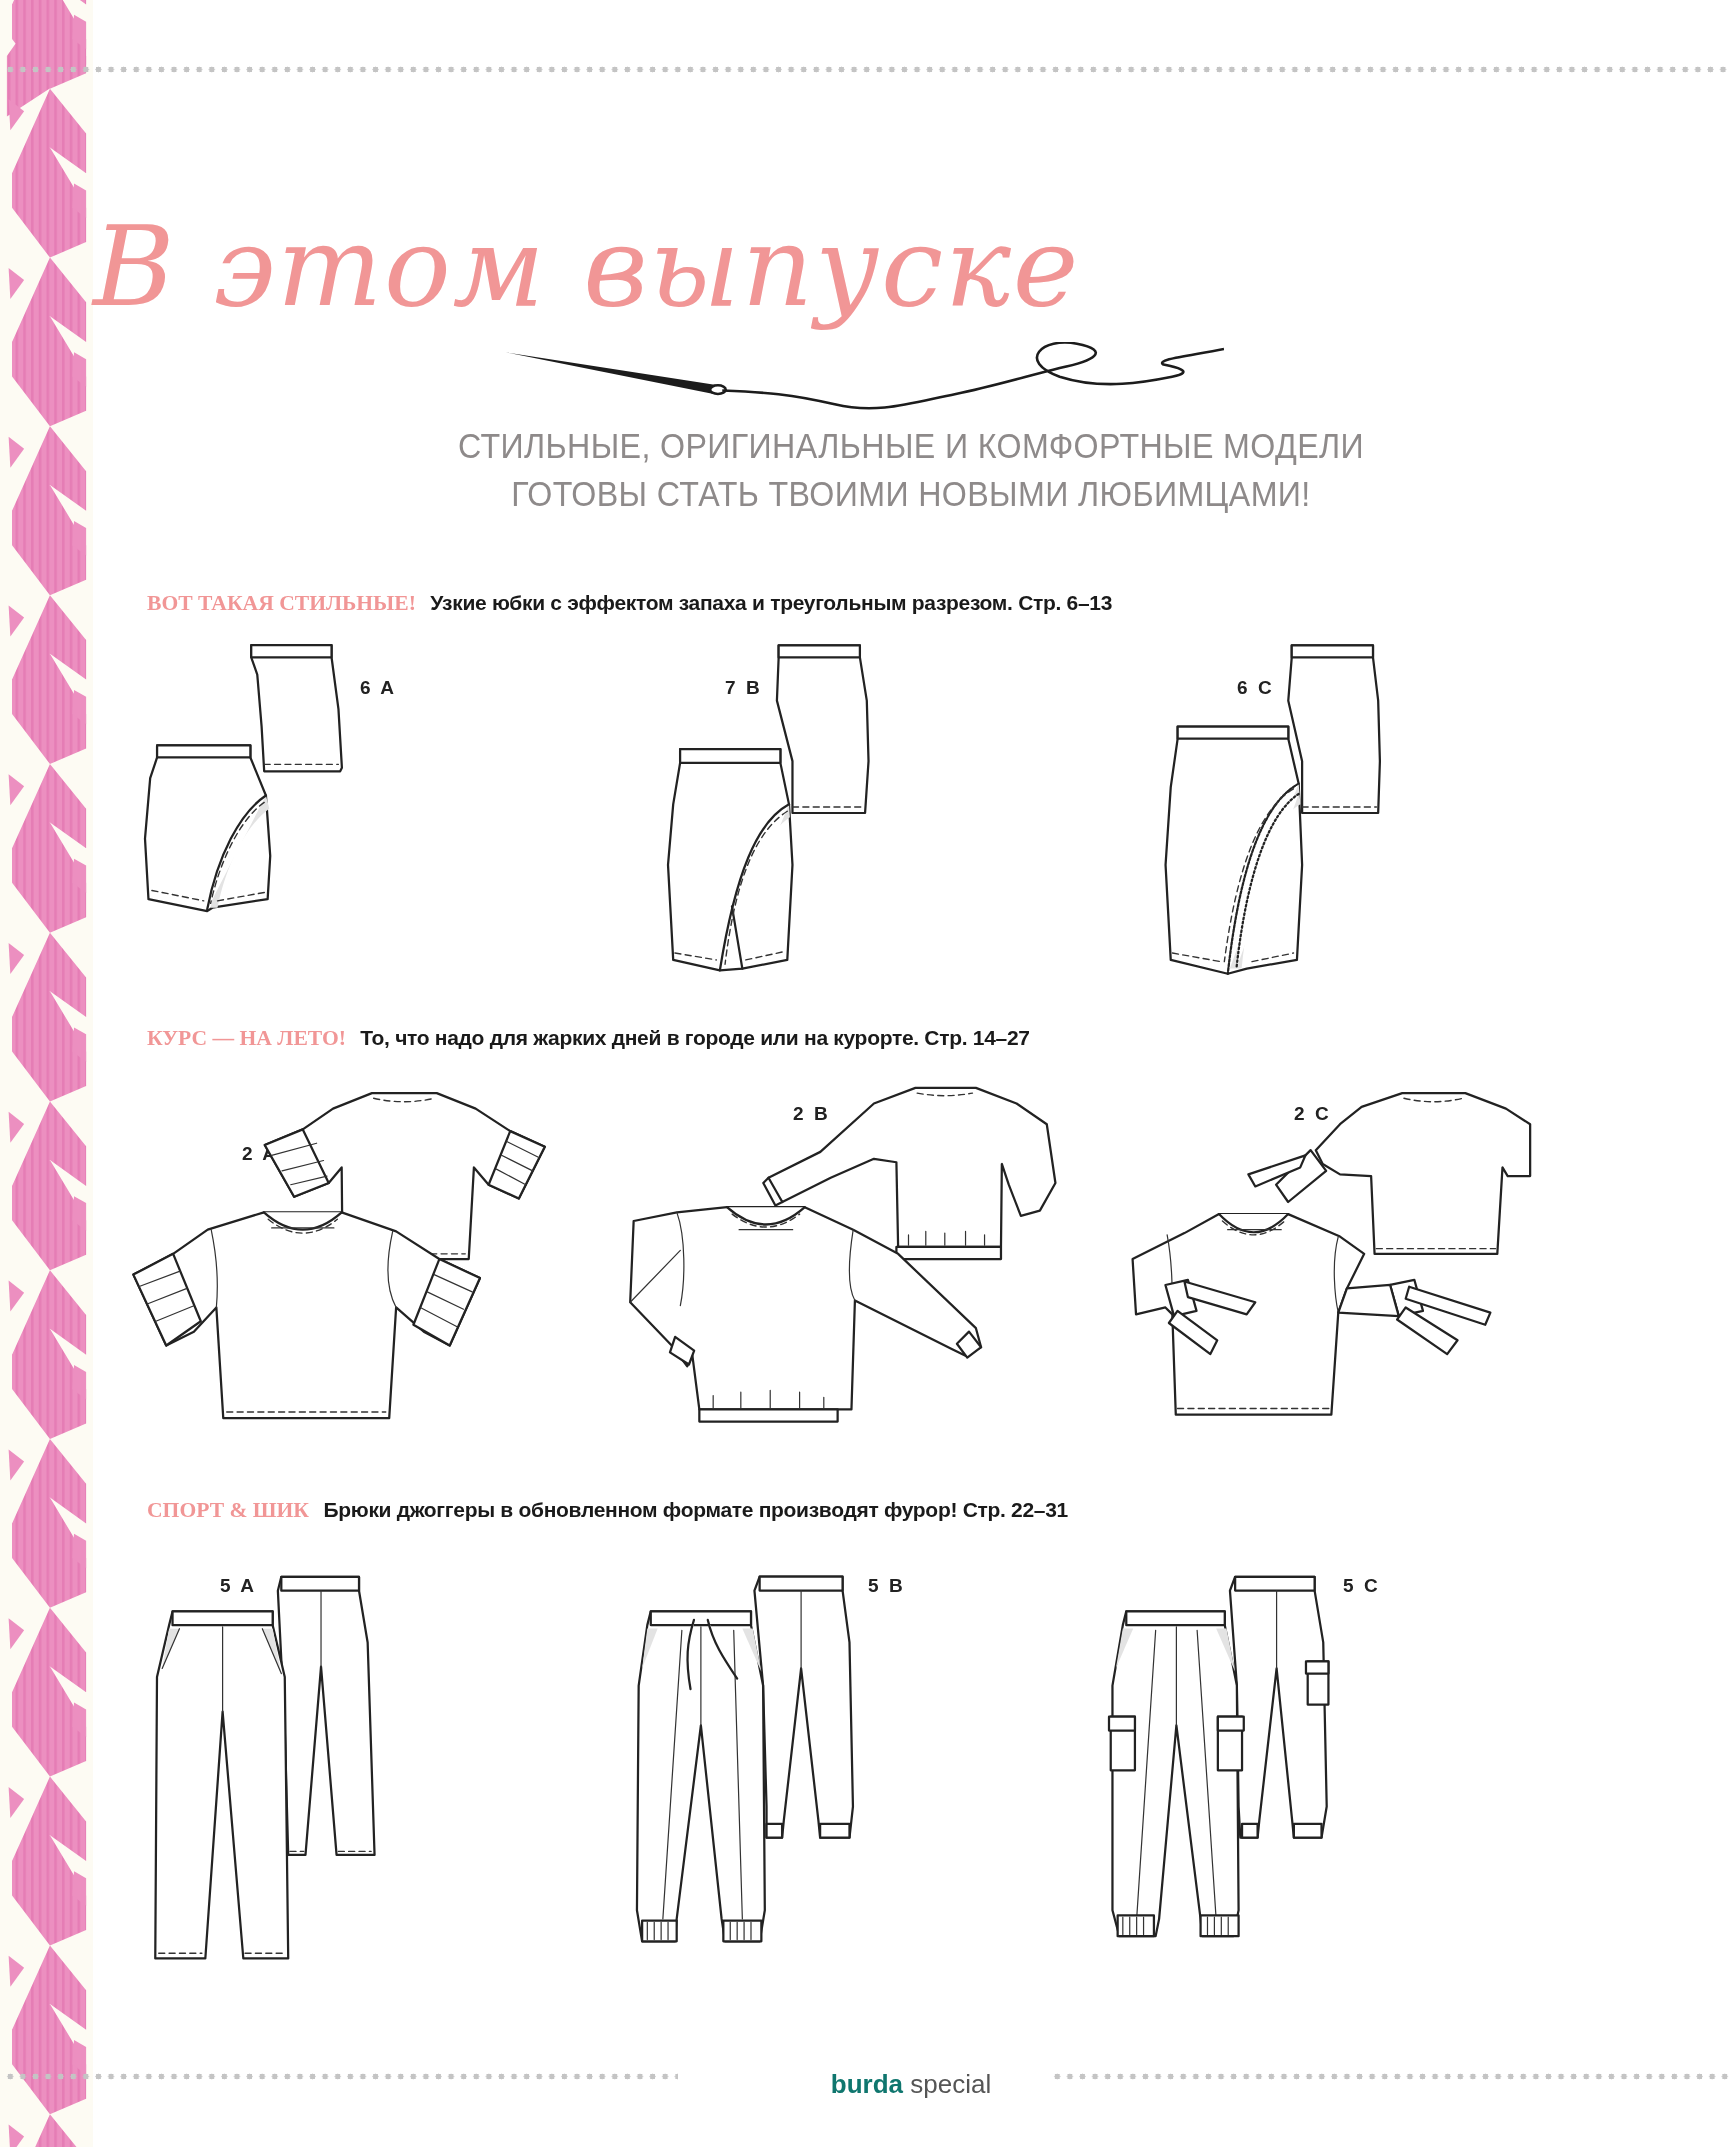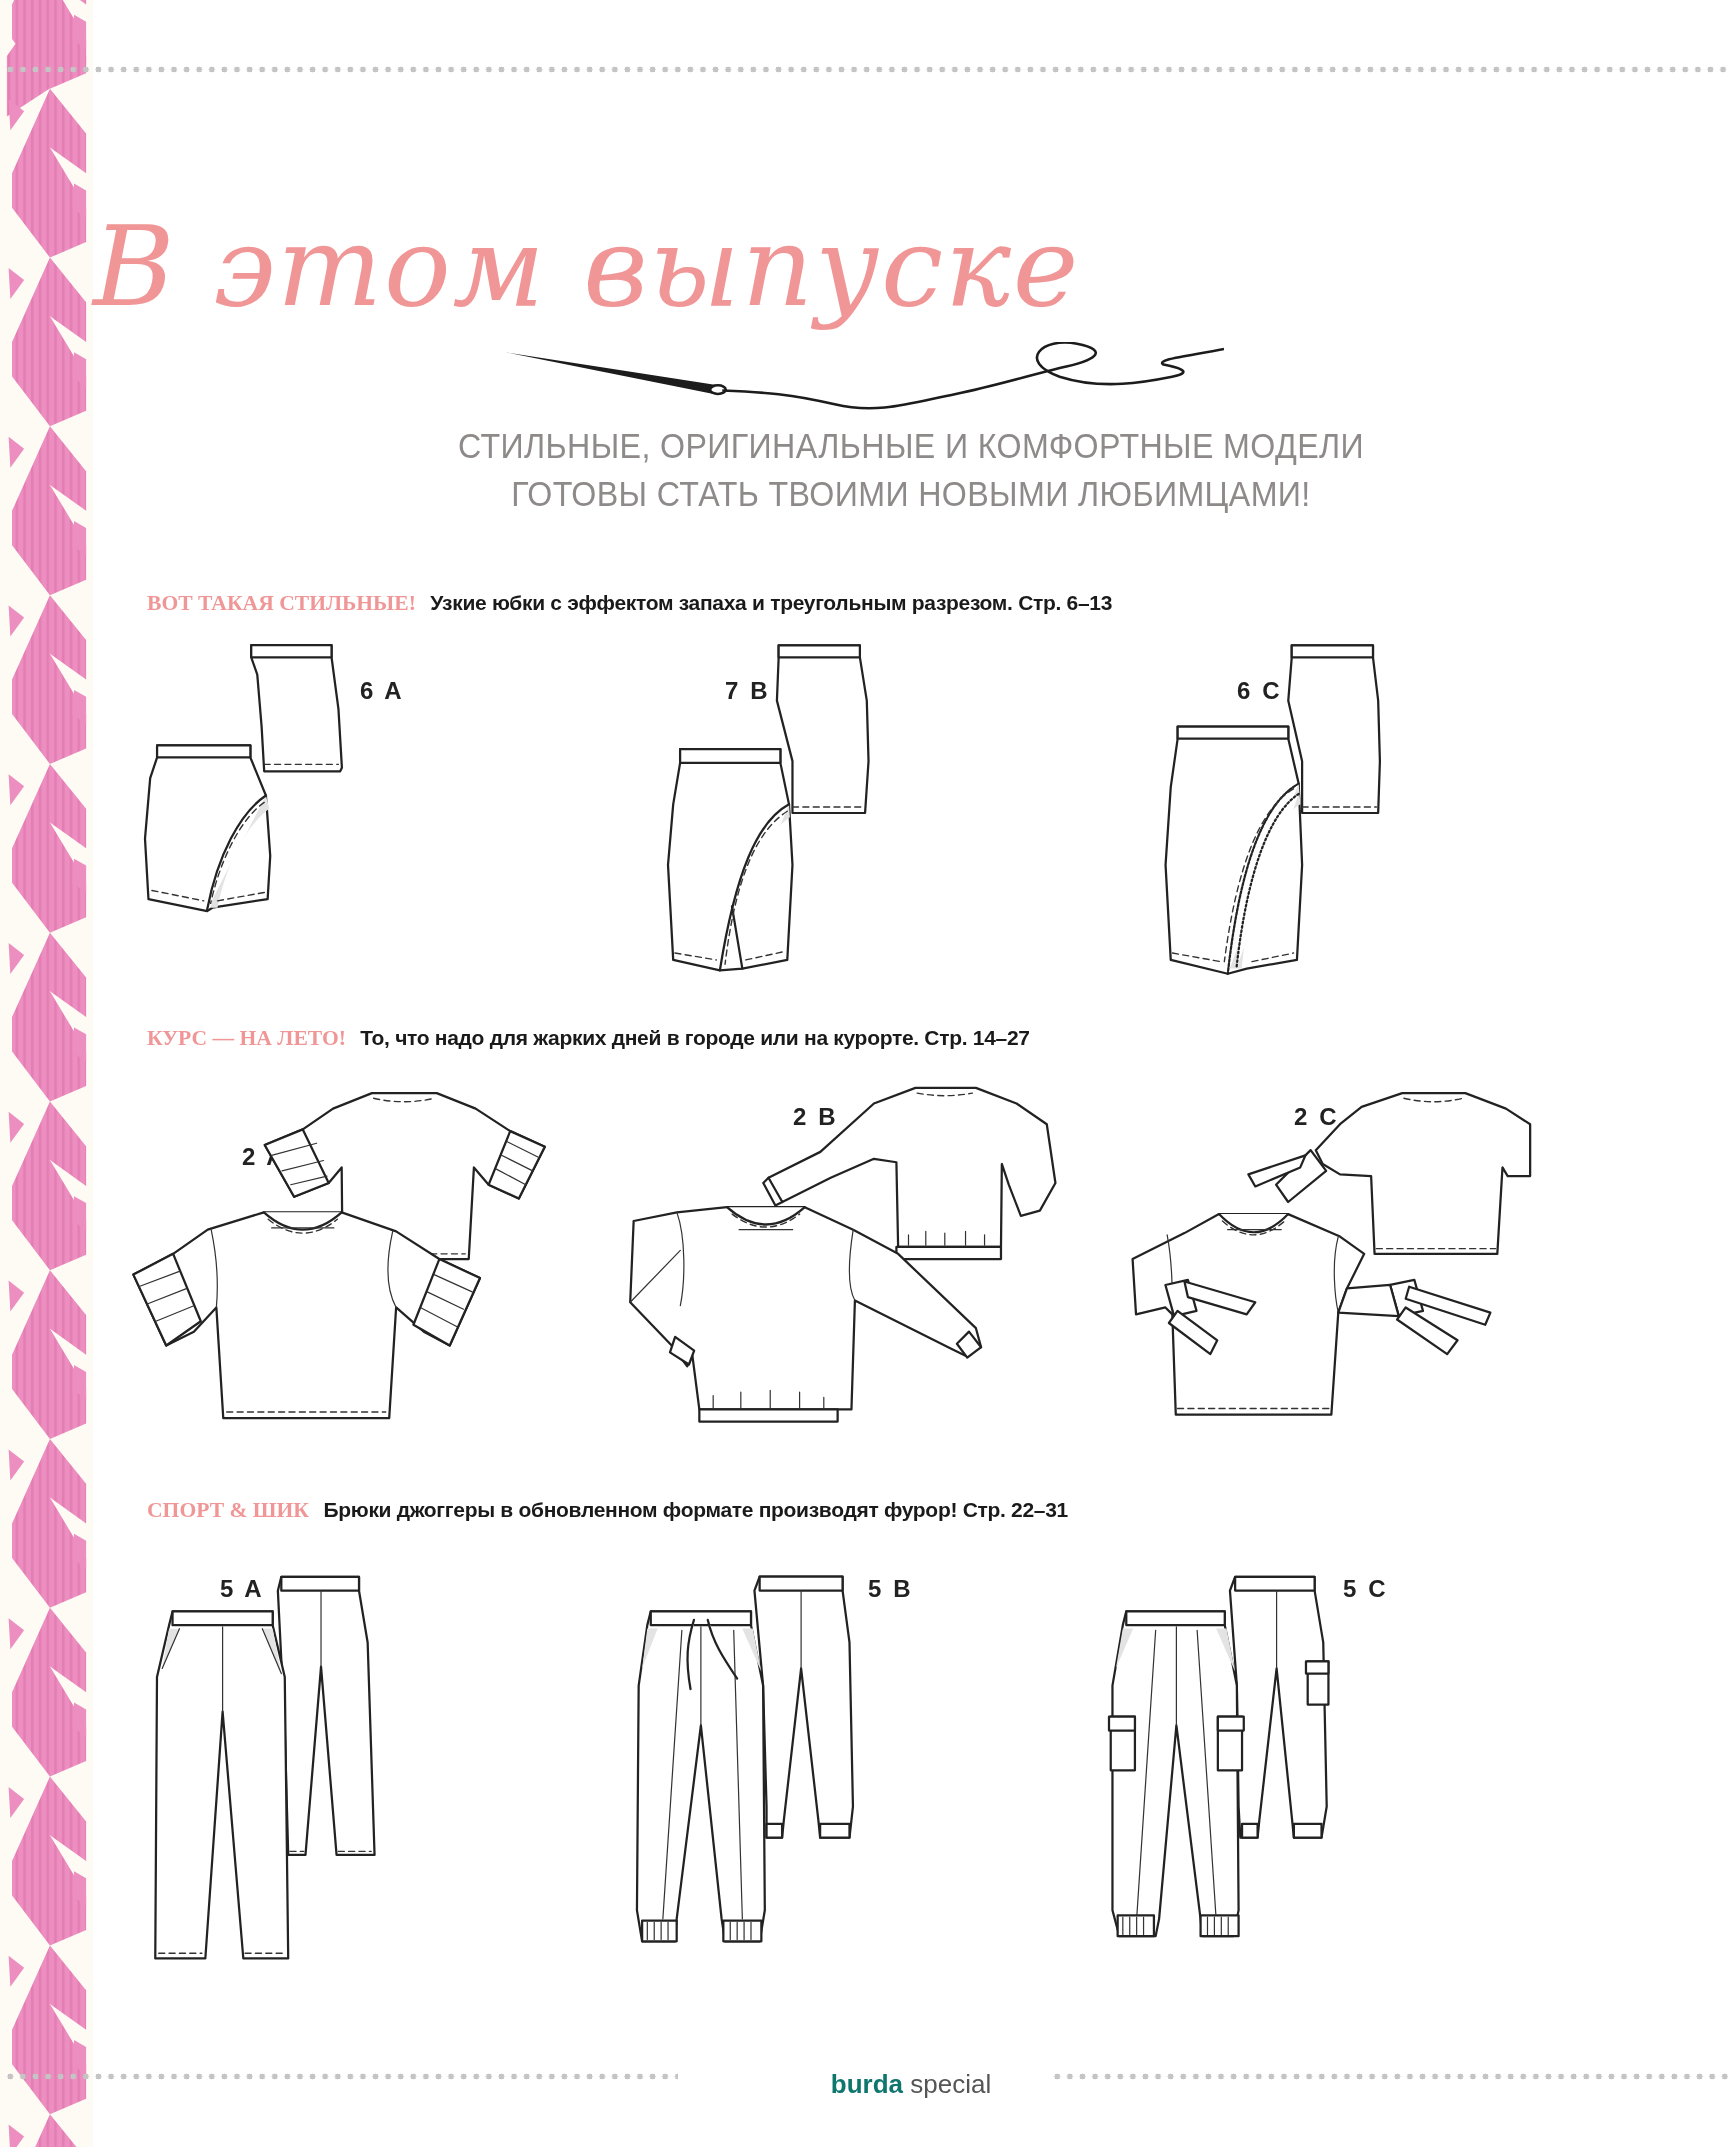--- a/index.html
+++ b/index.html
@@ -6,21 +6,21 @@
   body { width:1729px; height:2147px; background:#ffffff; position:relative; overflow:hidden; font-family:"Liberation Sans", sans-serif; }
   .border-strip { position:absolute; left:0; top:0; width:93px; height:2147px; background:#fdfbf3; }
   .border-strip svg { display:block; }
   .dots-row { position:absolute; height:7px; background-image: radial-gradient(circle, #c4c4c4 2.8px, transparent 3.1px); background-size:12.6px 7px; background-repeat:repeat-x; }
   .title { position:absolute; left:0; right:0; top:182px; font-family:"DejaVu Serif", serif; font-style:italic; font-size:111px; color:#f19696; letter-spacing:1.7px; margin-left:93px;margin-top:20px; }
   .needle { position:absolute; left:506px; top:342px; }
   .subtitle { position:absolute; left:93px; right:0; top:422px; text-align:center; color:#8e8a8a; font-family:"Liberation Sans", sans-serif; font-size:35px; letter-spacing:0.4px; line-height:48px; transform:scaleX(0.92); }
   .section-head { position:absolute; left:147px; font-family:"Liberation Sans", sans-serif; font-size:21px; color:#1a1a1a; white-space:nowrap; }
   .section-head .kicker { font-family:"Liberation Serif", serif; font-weight:bold; color:#f19696; font-size:21.6px; margin-right:8.6px; }
   .section-head .desc { font-weight:bold; letter-spacing:-0.3px; }
-  .model-label { position:absolute; font-family:"Liberation Sans", sans-serif; font-weight:bold; font-size:24px; color:#222; letter-spacing:2.6px; }
+  .model-label { position:absolute; font-family:"Liberation Sans", sans-serif; font-weight:bold; font-size:19px; color:#222; letter-spacing:2.6px; }
   .sketch { position:absolute; }
   .sketch svg { overflow:visible; }
   .s path, .s rect, .s line, .s polyline, .s polygon { fill:#fff; stroke:#222; stroke-width:2.6; stroke-linejoin:round; stroke-linecap:round; }
   .s .dash { fill:none; stroke:#333; stroke-width:1.6; stroke-dasharray:7 5; }
   .s .thin { fill:none; stroke:#333; stroke-width:1.4; }
   .s .shade { fill:#e3e3e3; stroke:none; }
   .footer { position:absolute; top:2069px; left:0; right:0; margin-left:93px; text-align:center; font-size:26px; }
   .footer .brand { font-weight:bold; color:#0f766e; }
   .footer .sub { color:#555; font-weight:normal; }
 </style>

